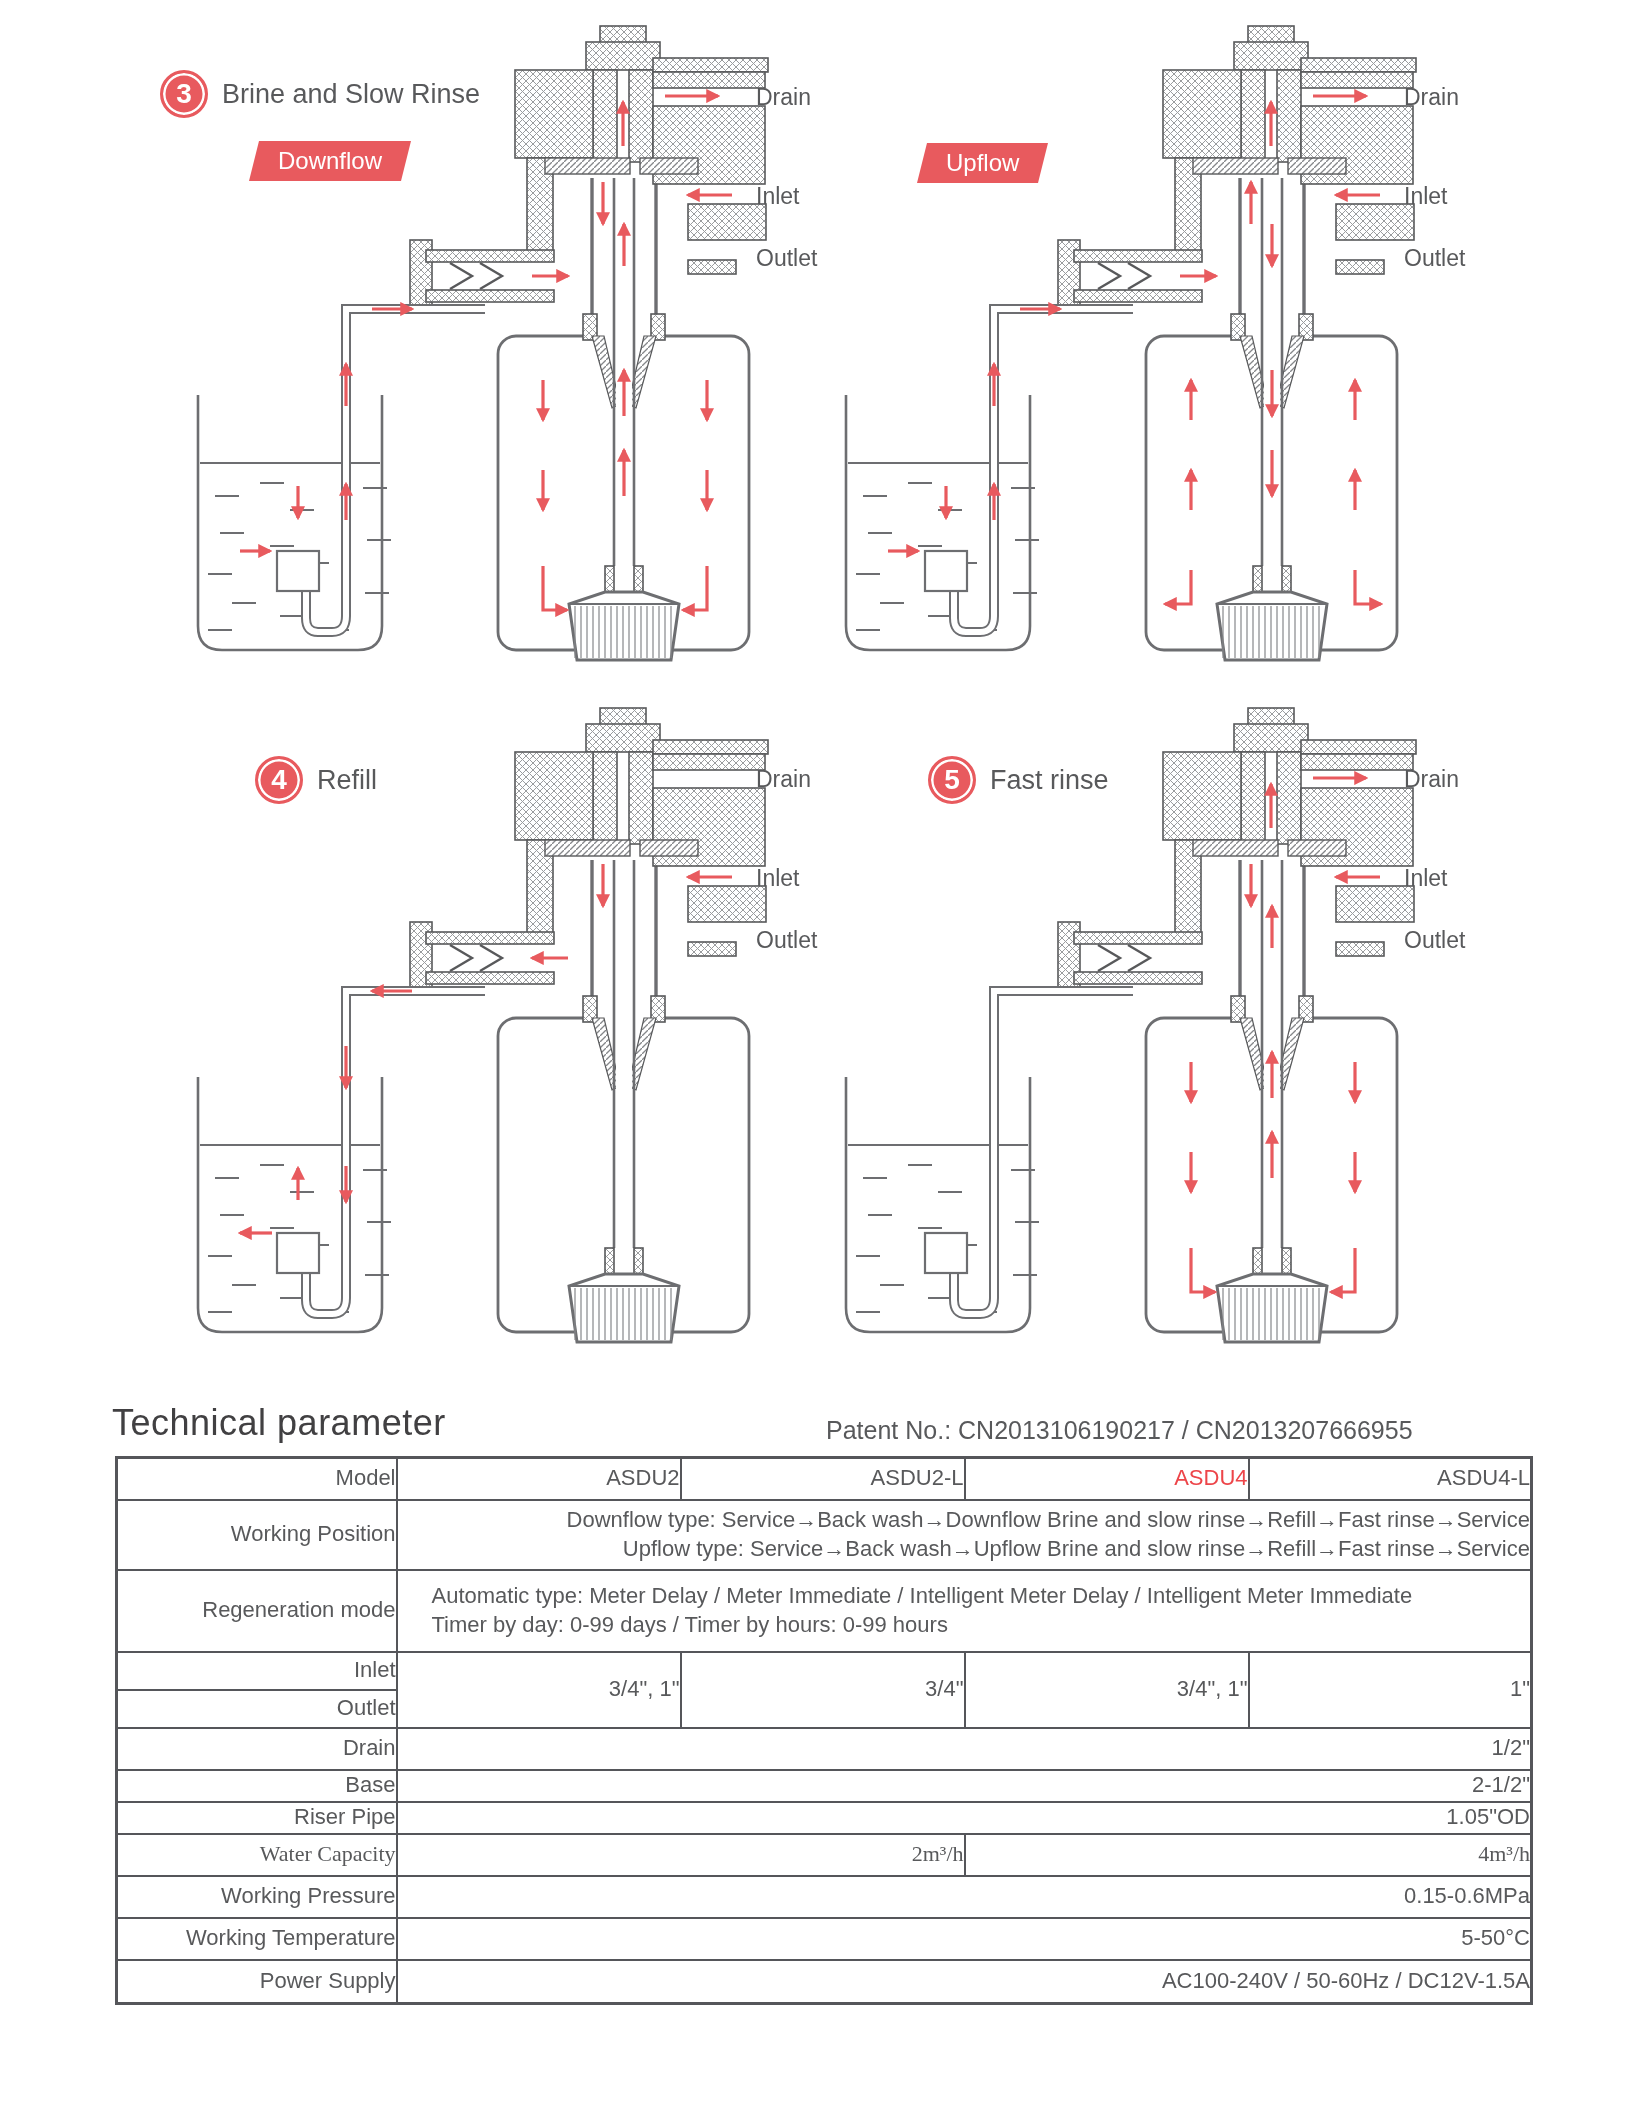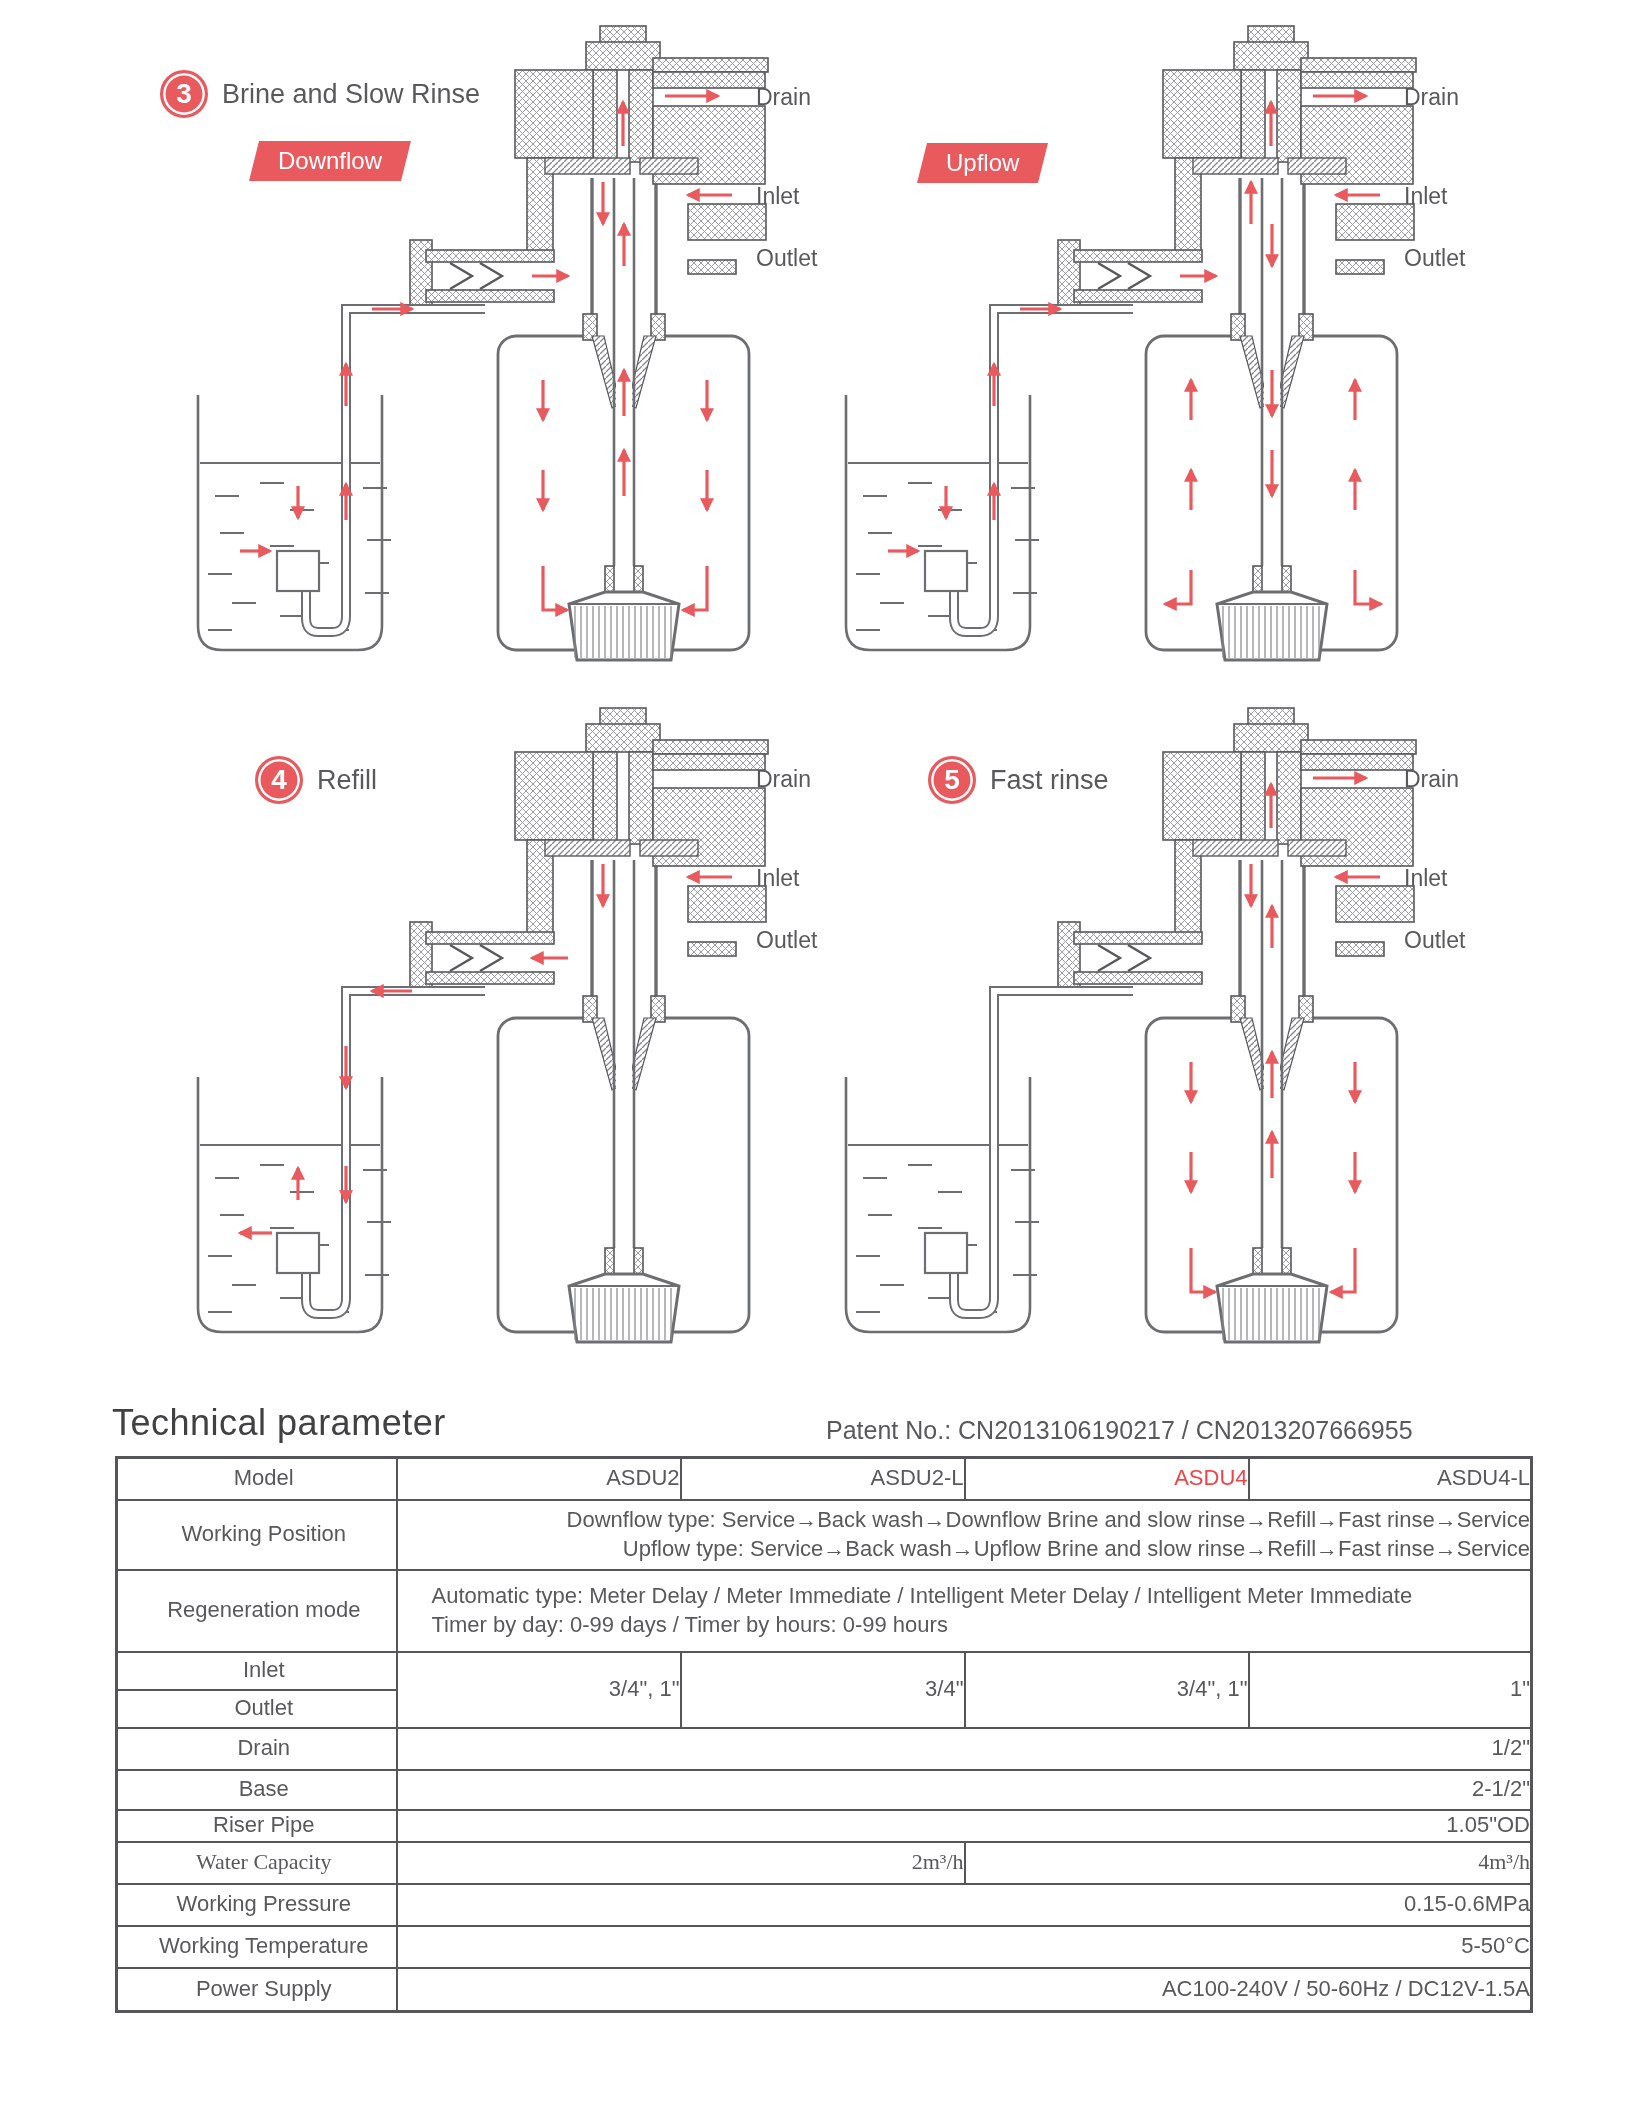--- a/index.html
+++ b/index.html
@@ -21,21 +21,21 @@
   .diagram{position:absolute;width:700px;height:675px;}
   .diagram svg{position:absolute;left:0;top:0;}
   .dlabel{position:absolute;left:636px;font-size:23px;color:var(--text);white-space:nowrap;}
   .tech-title{position:absolute;left:112px;top:1402px;font-size:36px;color:var(--title);
               letter-spacing:.5px;}
   .patent{position:absolute;left:826px;top:1416px;font-size:25px;color:var(--text);}
   .tech-table{position:absolute;left:115px;top:1456px;width:1415px;
               border-collapse:collapse;table-layout:fixed;border:3px solid #55565a;}
   .tech-table td,.tech-table th{border:2px solid #55565a;font-size:22px;color:var(--text);
               font-weight:normal;text-align:right;padding:0;line-height:1.3;}
-  .tech-table td.lab,.tech-table th.lab{text-align:center;padding-left:14px;}
+  .tech-table td.lab,.tech-table th.lab{text-align:right;padding-left:14px;}
   .tech-table td.left{text-align:left;padding-left:34px;}
   .tech-table .red{color:var(--asdu4);}
   .tech-table .thin{border-top-width:1.5px;}
 </style>
 </head>
 <body>
 
 <div class="page">
 
   <div class="sec-header" style="left:160px;top:70px">
@@ -508,21 +508,21 @@
           <td rowspan="2">3/4", 1"</td>
           <td rowspan="2">1"</td>
         </tr>
         <tr style="height: 38px;">
           <td class="lab thin">Outlet</td>
         </tr>
         <tr style="height: 42px;">
           <td class="lab">Drain</td>
           <td colspan="4">1/2"</td>
         </tr>
-        <tr style="height: 40px;">
+        <tr style="height: 32px;">
           <td class="lab">Base</td>
           <td colspan="4">2-1/2"</td>
         </tr>
         <tr style="height: 32px;">
           <td class="lab">Riser Pipe</td>
           <td colspan="4">1.05"OD</td>
         </tr>
         <tr style="height: 42px; font-family: Liberation Serif, serif;">
           <td class="lab">Water Capacity</td>
           <td colspan="2">2m³/h</td>

